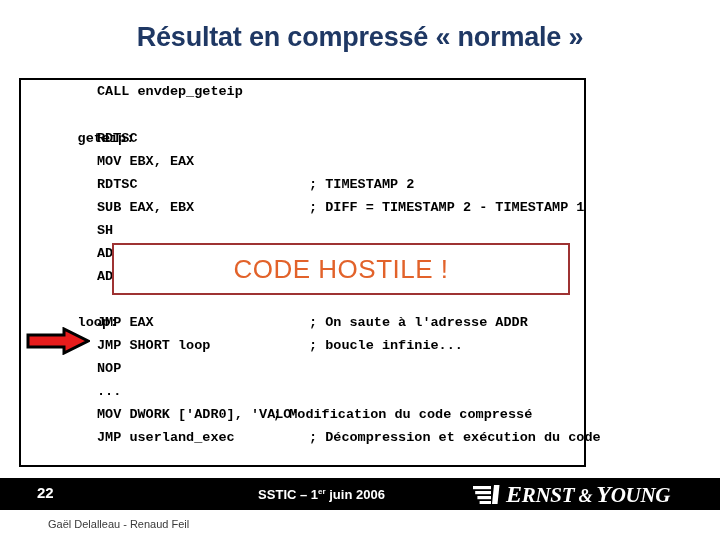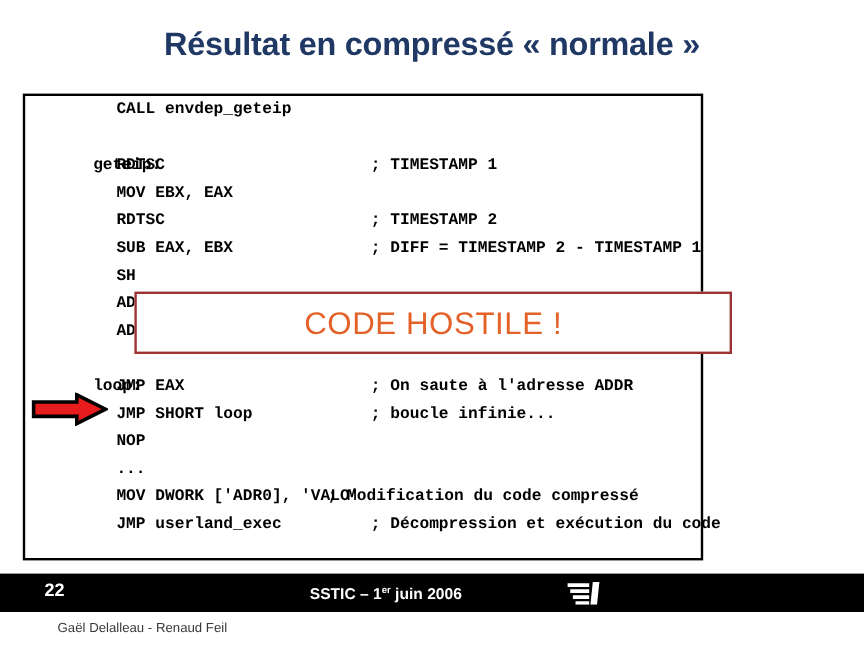--- a/index.html
+++ b/index.html
@@ -77,21 +77,21 @@
   .code-line .comment.shift {
     left: 252px;
   }
   .code-line.first { height: 24px; }
 
   
   #hostile-box {
     position: absolute;
     left: 112px;
     top: 243px;
-    width: 498px;
+    width: 458px;
     height: 52px;
     box-sizing: border-box;
     border: 2px solid #9E3232;
     background: #ffffff;
     display: flex;
     align-items: center;
     justify-content: center;
   }
   #hostile-label {
     font-family: "Liberation Sans", sans-serif;
@@ -203,21 +203,20 @@
     <div class="code-line">
       <span class="lbl">geteip:</span>
       <span class="mnemonic"></span>
       <span class="comment"></span>
     </div>
 
 
     <div class="code-line">
       <span class="lbl"></span>
       <span class="mnemonic">RDTSC</span>
-      <span class="comment">; TIMESTAMP 1</span>
     </div>
 
     <div class="code-line">
       <span class="lbl"></span>
       <span class="mnemonic">MOV EBX, EAX</span>
       <span class="comment"></span>
     </div>
 
     <div class="code-line">
       <span class="lbl"></span>
@@ -313,15 +312,16 @@
 </div>
 
 <div id="brand-logo">
   <svg id="brand-mark" viewBox="0 0 30 20" xmlns="http://www.w3.org/2000/svg">
     <polygon points="2,2 20,2 20,5.2 2,5.2" fill="#ffffff"></polygon>
     <polygon points="4.2,7.0 20,7.0 20,10.2 4.2,10.2" fill="#ffffff"></polygon>
     <polygon points="6.4,12.0 20,12.0 20,15.2 6.4,15.2" fill="#ffffff"></polygon>
     <polygon points="8.6,17.0 20,17.0 20,20 8.6,20" fill="#ffffff"></polygon>
     <polygon points="23,1 28.5,1 26.5,20 21,20" fill="#ffffff"></polygon>
   </svg>
+  <span id="brand-wordmark"><span class="cap">E</span><span>RNST</span><span class="amp"> &amp; </span><span class="cap">Y</span><span>OUNG</span></span>
 </div>
 
 <div id="author-line">Gaël Delalleau - Renaud Feil</div>
 
 </body></html>

